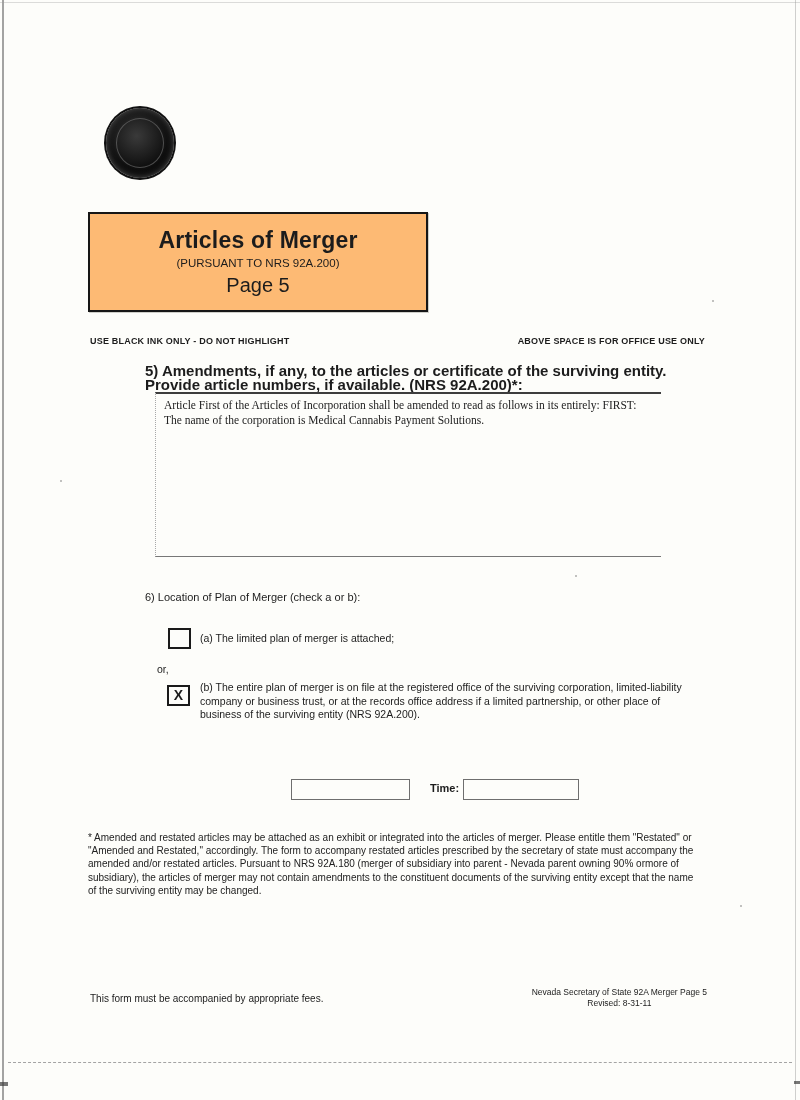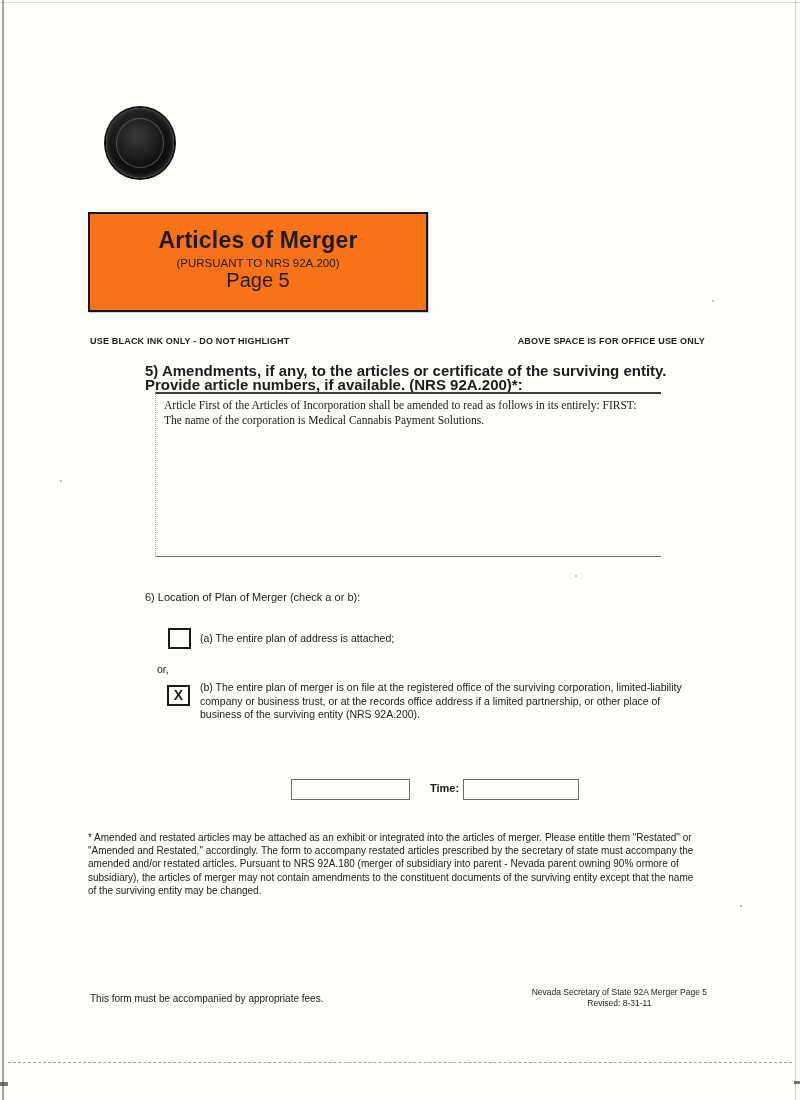--- a/index.html
+++ b/index.html
@@ -30,26 +30,26 @@
   .seal-inner{
     position:absolute;left:10px;top:10px;right:10px;bottom:10px;border-radius:50%;
     border:1px solid #777;opacity:.6;
   }
   .letterhead{position:absolute;left:200px;top:105px;font-size:11px;font-weight:bold;line-height:13px;}
   .letterhead div{white-space:nowrap;}
 
   
   .title-box{
     position:absolute;left:88px;top:212px;width:336px;height:96px;
-    border:2px solid #161616;background:#f97316;text-align:center;
+    border:2px solid #161616;background:#fdba74;text-align:center;
     box-shadow:1px 1px 0 #cfcfc9;
   }
   .title-main{font-size:23px;font-weight:bold;margin-top:13px;letter-spacing:.2px;}
   .title-sub{font-size:11.5px;margin-top:3px;}
-  .title-page{font-size:20px;}
+  .title-page{font-size:20px;margin-top:5px;}
 
   
   .instr-left{position:absolute;left:90px;top:336px;font-size:9px;font-weight:bold;letter-spacing:.2px;}
   .instr-right{position:absolute;right:95px;top:336px;font-size:9px;font-weight:bold;letter-spacing:.2px;}
 
   
   .sec5-heading{position:absolute;left:145px;top:364px;width:540px;font-size:15px;font-weight:bold;line-height:13.5px;}
   .answer-box{
     position:absolute;left:155px;top:392px;width:505px;height:162px;
     border-top:2px solid #3d3d3d;border-bottom:1px solid #777;border-left:1px dotted #a8a8a8;
@@ -118,21 +118,21 @@
   <div class="sec5-heading">5) Amendments, if any, to the articles or certificate of the surviving entity. Provide article numbers, if available. (NRS 92A.200)*:</div>
   <div class="answer-box">
     <div class="answer-text">Article First of the Articles of Incorporation shall be amended to read as follows in its entirely: FIRST: The name of the corporation is Medical Cannabis Payment Solutions.</div>
   </div>
 
   <div class="sec6-heading">6) Location of Plan of Merger (check a or b):</div>
 
   <div class="checkbox cb-a">
     <span class="cb-mark"></span>
   </div>
-  <div class="opt-a-label">(a) The entire plan of address is attached;</div>
+  <div class="opt-a-label">(a) The limited plan of merger is attached;</div>
 
   <div class="or-label">or,</div>
 
   <div class="checkbox cb-b">
     <span class="cb-mark">X</span>
   </div>
   <div class="opt-b-label">(b) The entire plan of merger is on file at the registered office of the surviving corporation, limited-liability company or business trust, or at the records office address if a limited partnership, or other place of business of the surviving entity (NRS 92A.200).</div>
 
   <div class="date-label">Date:</div>
   <div class="date-field"></div>

